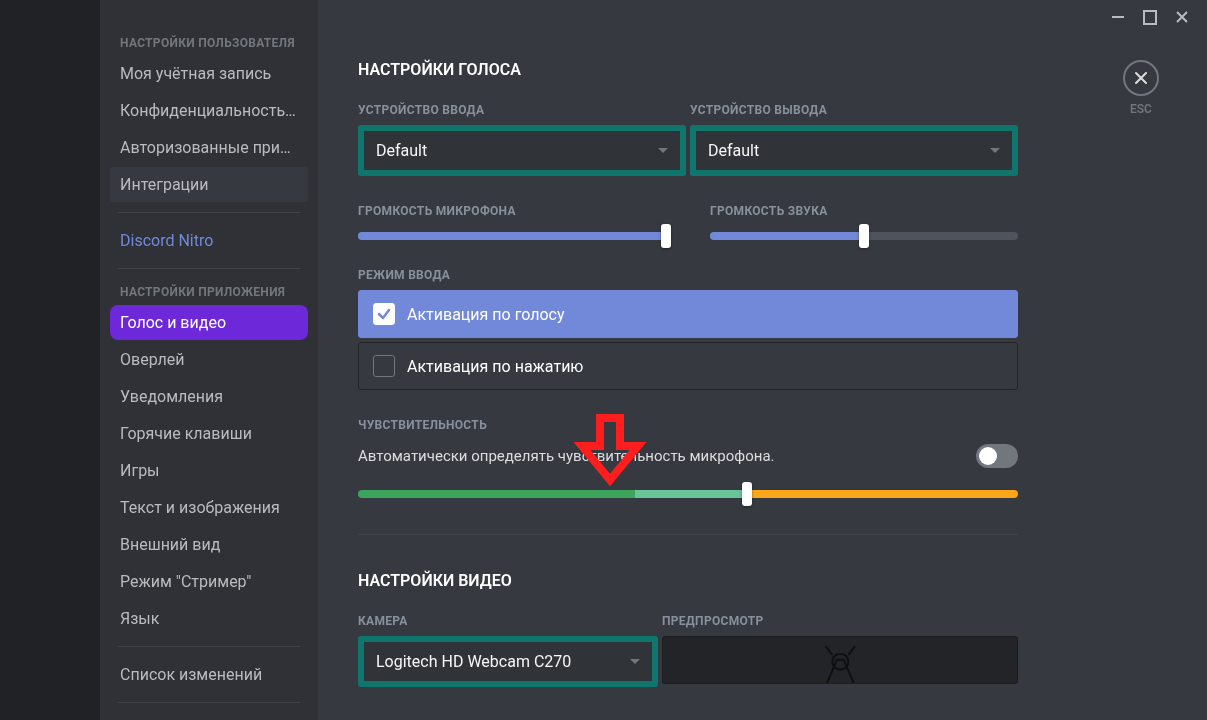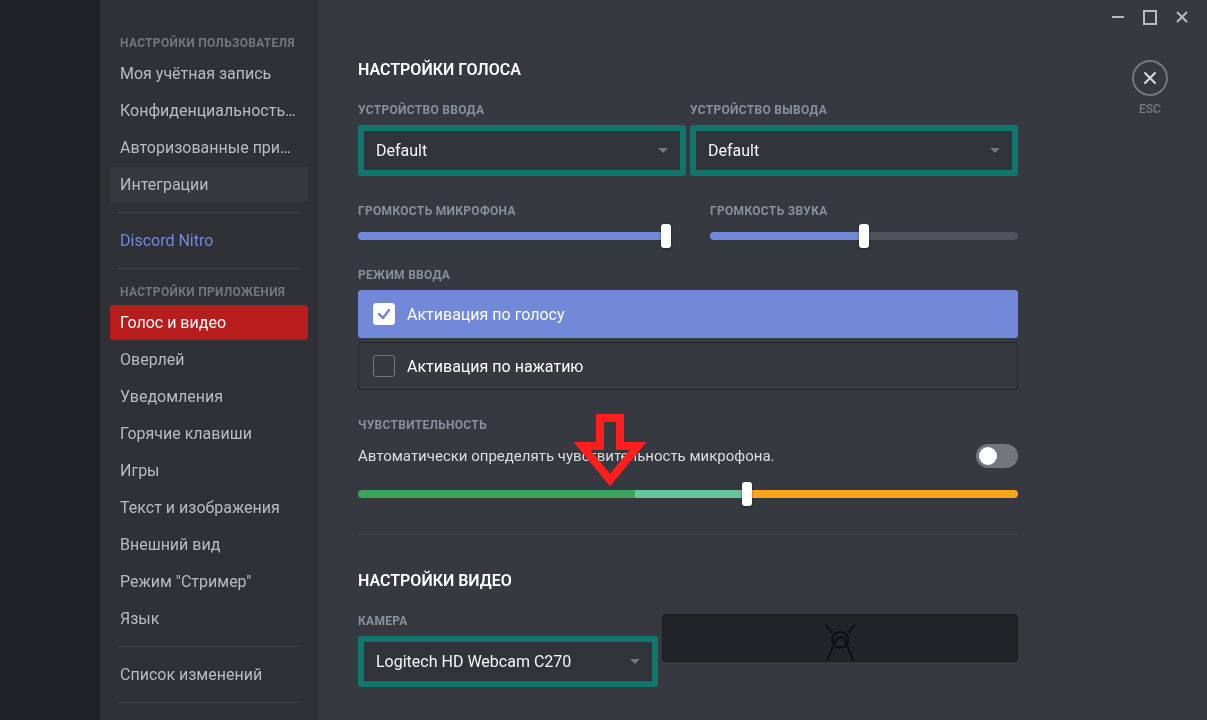--- a/index.html
+++ b/index.html
@@ -7,21 +7,21 @@
 
   .app { display: flex; height: 100%; }
 
   
   .left-strip { width: 100px; background: #202225; flex-shrink: 0; }
 
   
   .sidebar { width: 218px; background: #2f3136; flex-shrink: 0; padding: 30px 10px 0 10px; overflow: hidden; }
   .sidebar-header { color: #72767d; font-size: 12px; font-weight: 700; text-transform: uppercase; padding: 6px 10px; letter-spacing: 0.3px; }
   .sidebar-item { color: #b9bbbe; font-size: 16px; padding: 8px 10px; border-radius: 3px; cursor: pointer; white-space: nowrap; overflow: hidden; text-overflow: ellipsis; margin-bottom: 2px; }
-  .sidebar-item.selected { background: #b91c1c; color: #fff; }
+  .sidebar-item.selected { background: #6d28d9; color: #fff; border-radius: 8px; }
   .sidebar-item.active-bg { background: #36393f; }
   .sidebar-item.nitro { color: #7289da; }
   .sidebar-item.danger { color: #f04747; }
   .sidebar-sep { height: 1px; background: #404448; margin: 10px 8px; }
 
   
   .content { flex: 1; background: #36393f; padding: 60px 40px 0 40px; position: relative; overflow: hidden; }
 
   .section-title { color: #fff; font-size: 16px; font-weight: 600; text-transform: uppercase; margin-bottom: 24px; }
 
@@ -57,21 +57,21 @@
   .sens-seg.g2 { left: 42%; width: 17%; background: #69c49a; }
   .sens-seg.y  { left: 59%; width: 41%; background: #faa61a; border-top-right-radius: 4px; border-bottom-right-radius: 4px; }
   .sens-thumb { position: absolute; top: 50%; left: 59%; transform: translate(-50%, -50%); width: 10px; height: 24px; background: #fff; border-radius: 3px; box-shadow: 0 1px 3px rgba(0,0,0,0.4); }
 
   .divider { height: 1px; background: #40444b; margin: 36px 0; }
 
   .preview-box { background: #222428; border: 1px solid #1a1c1f; border-radius: 3px; height: 48px; display: flex; align-items: flex-end; justify-content: center; padding: 0 10px; overflow: hidden; }
   .preview-box svg { height: 40px; }
 
   
-  .esc-wrap { position: absolute; top: 60px; right: 39px; display: flex; flex-direction: column; align-items: center; gap: 6px; }
+  .esc-wrap { position: absolute; top: 60px; right: 48px; display: flex; flex-direction: column; align-items: center; gap: 6px; }
   .esc-circle { width: 36px; height: 36px; border: 2px solid #72767d; border-radius: 50%; display: flex; align-items: center; justify-content: center; cursor: pointer; }
   .esc-circle svg { stroke: #dcddde; }
   .esc-label { color: #72767d; font-size: 12px; font-weight: 600; }
 
   
   .window-controls { position: absolute; top: 10px; right: 18px; display: flex; gap: 18px; align-items: center; }
   .wc { width: 14px; height: 14px; display: flex; align-items: center; justify-content: center; cursor: pointer; }
   .wc.min::before { content: ""; display: block; width: 12px; height: 2px; background: #b9bbbe; }
   .wc.max::before { content: ""; display: block; width: 11px; height: 11px; border: 2px solid #b9bbbe; }
   .wc.close svg { stroke: #b9bbbe; }
@@ -210,20 +210,21 @@
 
       <div class="row" style="margin-bottom:0;">
         <div class="col" style="max-width:300px;">
           <div class="field-label">КАМЕРА</div>
           <div class="select">
             <span>Logitech HD Webcam C270</span>
             <span class="caret"></span>
           </div>
         </div>
         <div class="col">
+          <div class="field-label">ПРЕДПРОСМОТР</div>
           <div class="preview-box">
             <svg viewBox="0 0 100 60">
               <g fill="none" stroke="#0f0f11" stroke-width="3">
                 <path d="M30 60 L45 25 L55 25 L70 60"></path>
                 <path d="M38 18 L28 5"></path>
                 <path d="M62 18 L72 5"></path>
                 <circle cx="50" cy="28" r="12"></circle>
               </g>
             </svg>
           </div>

